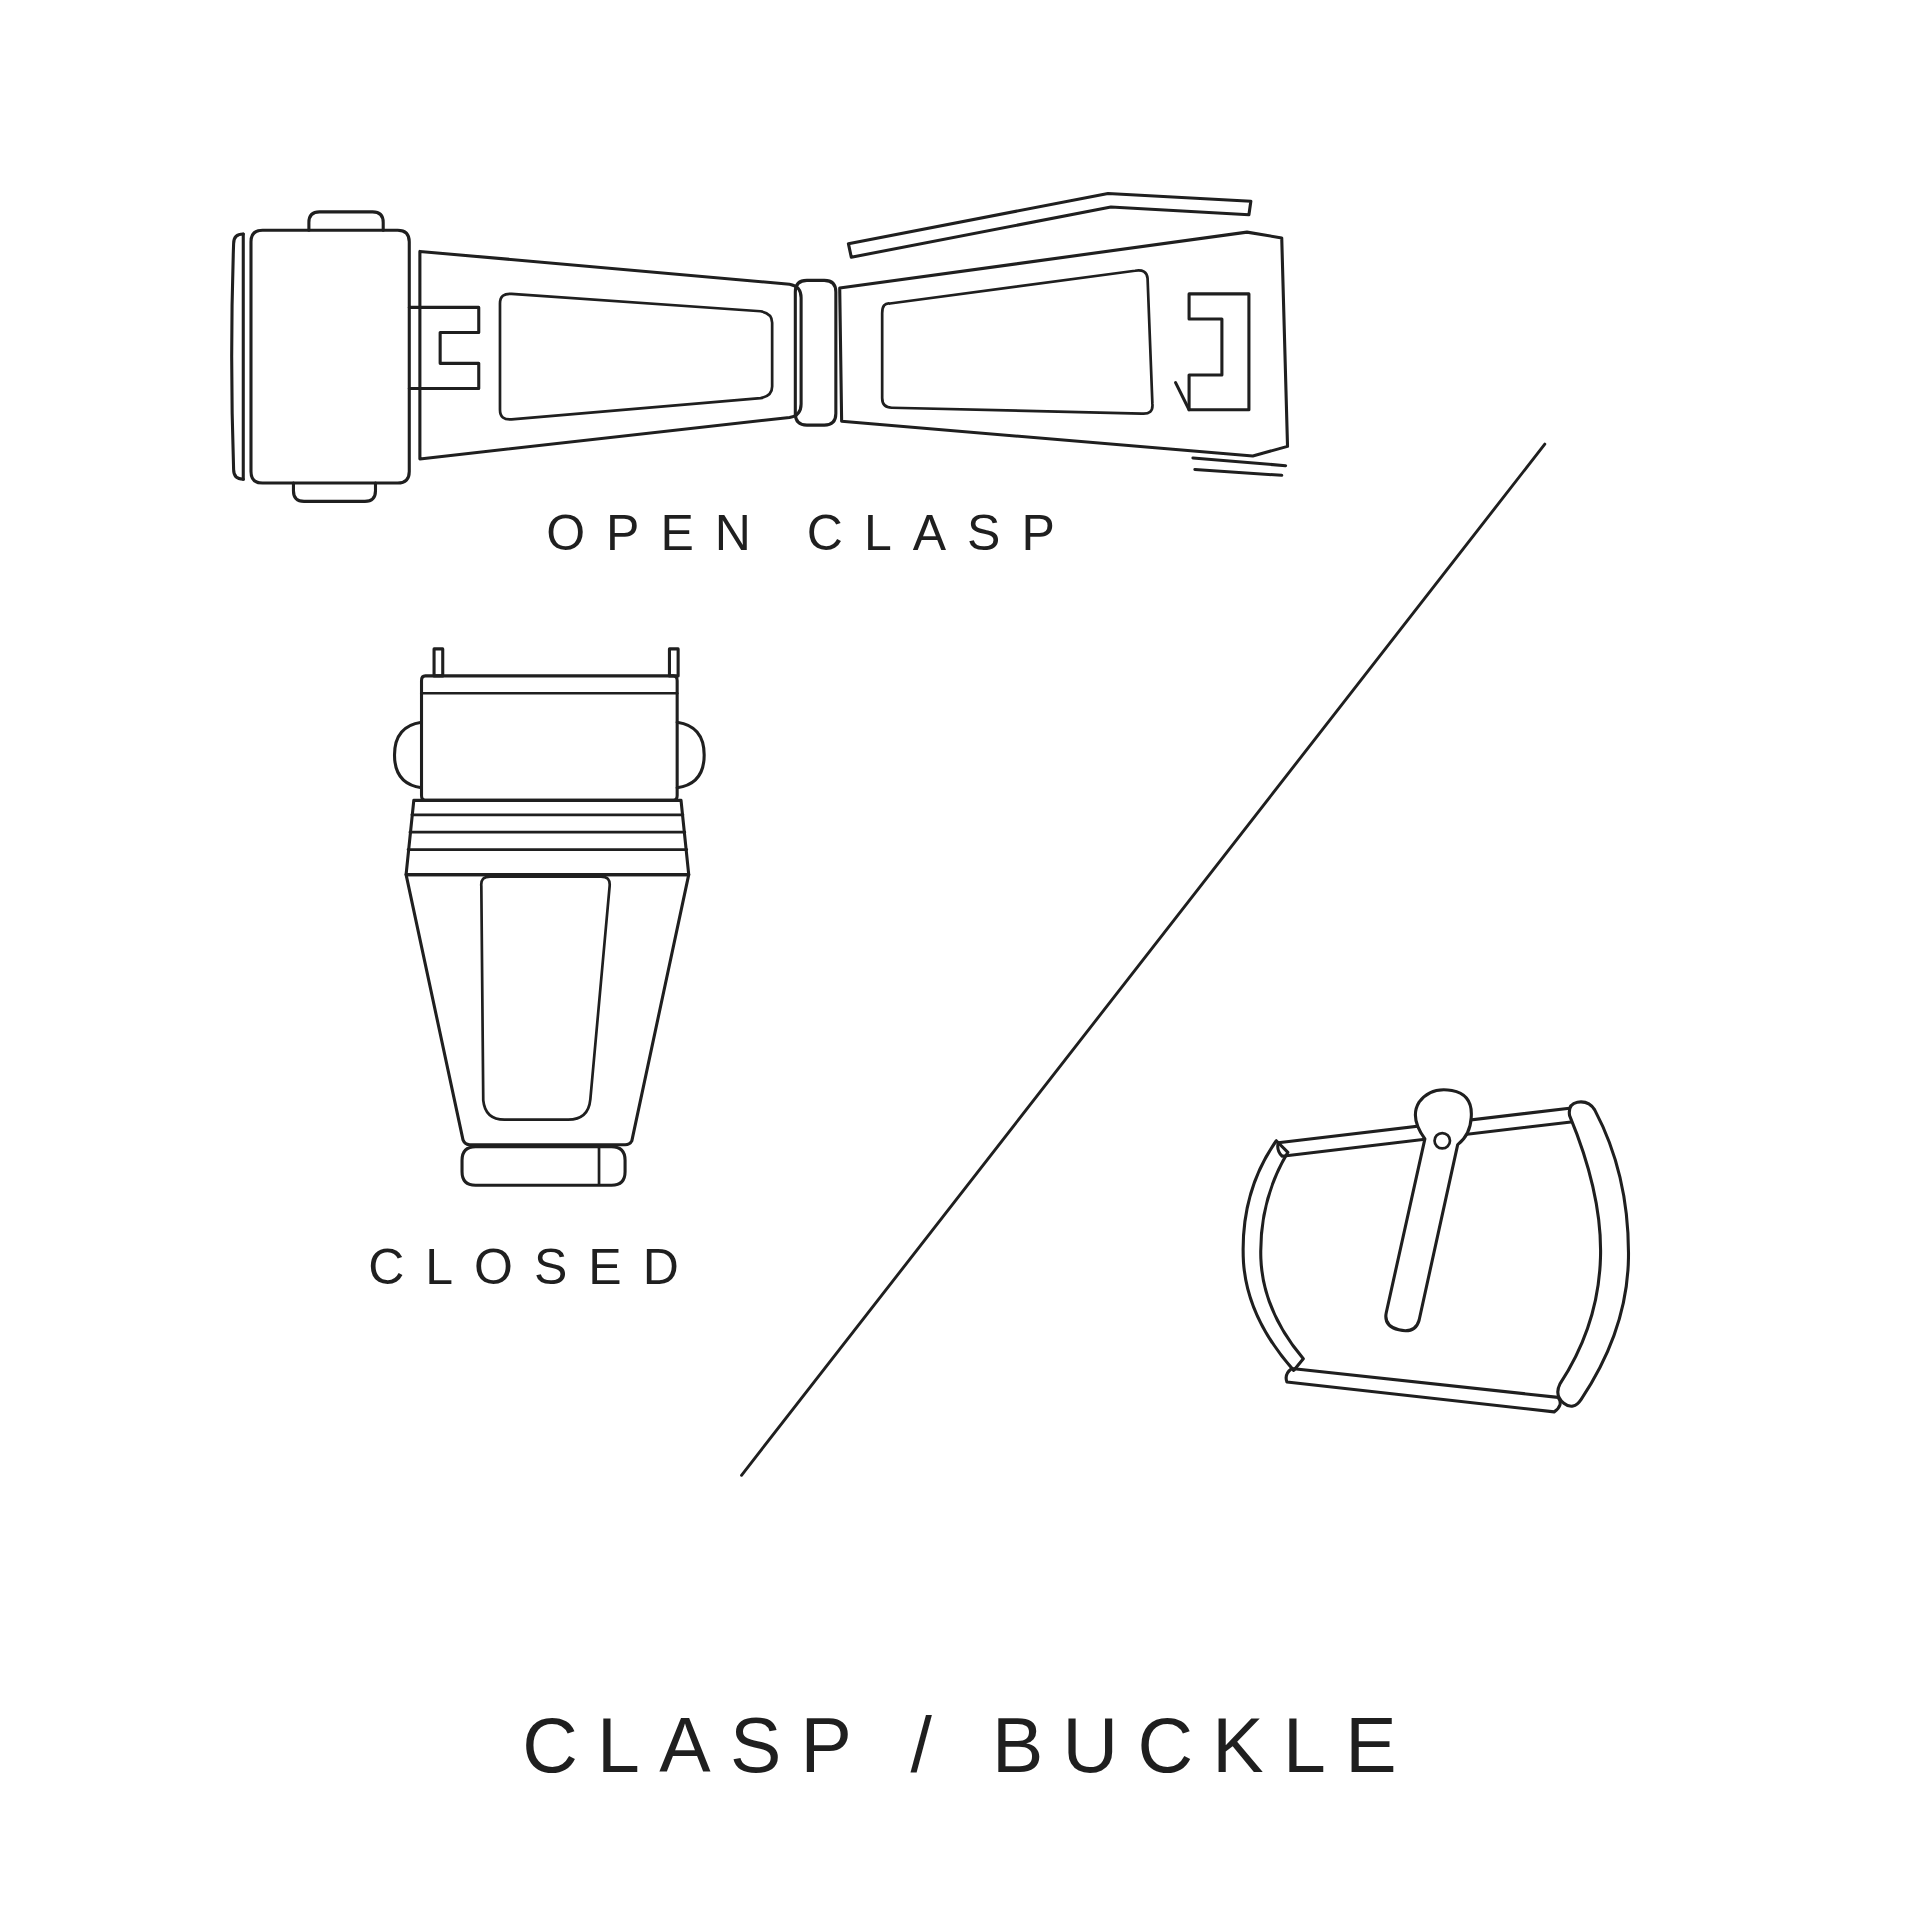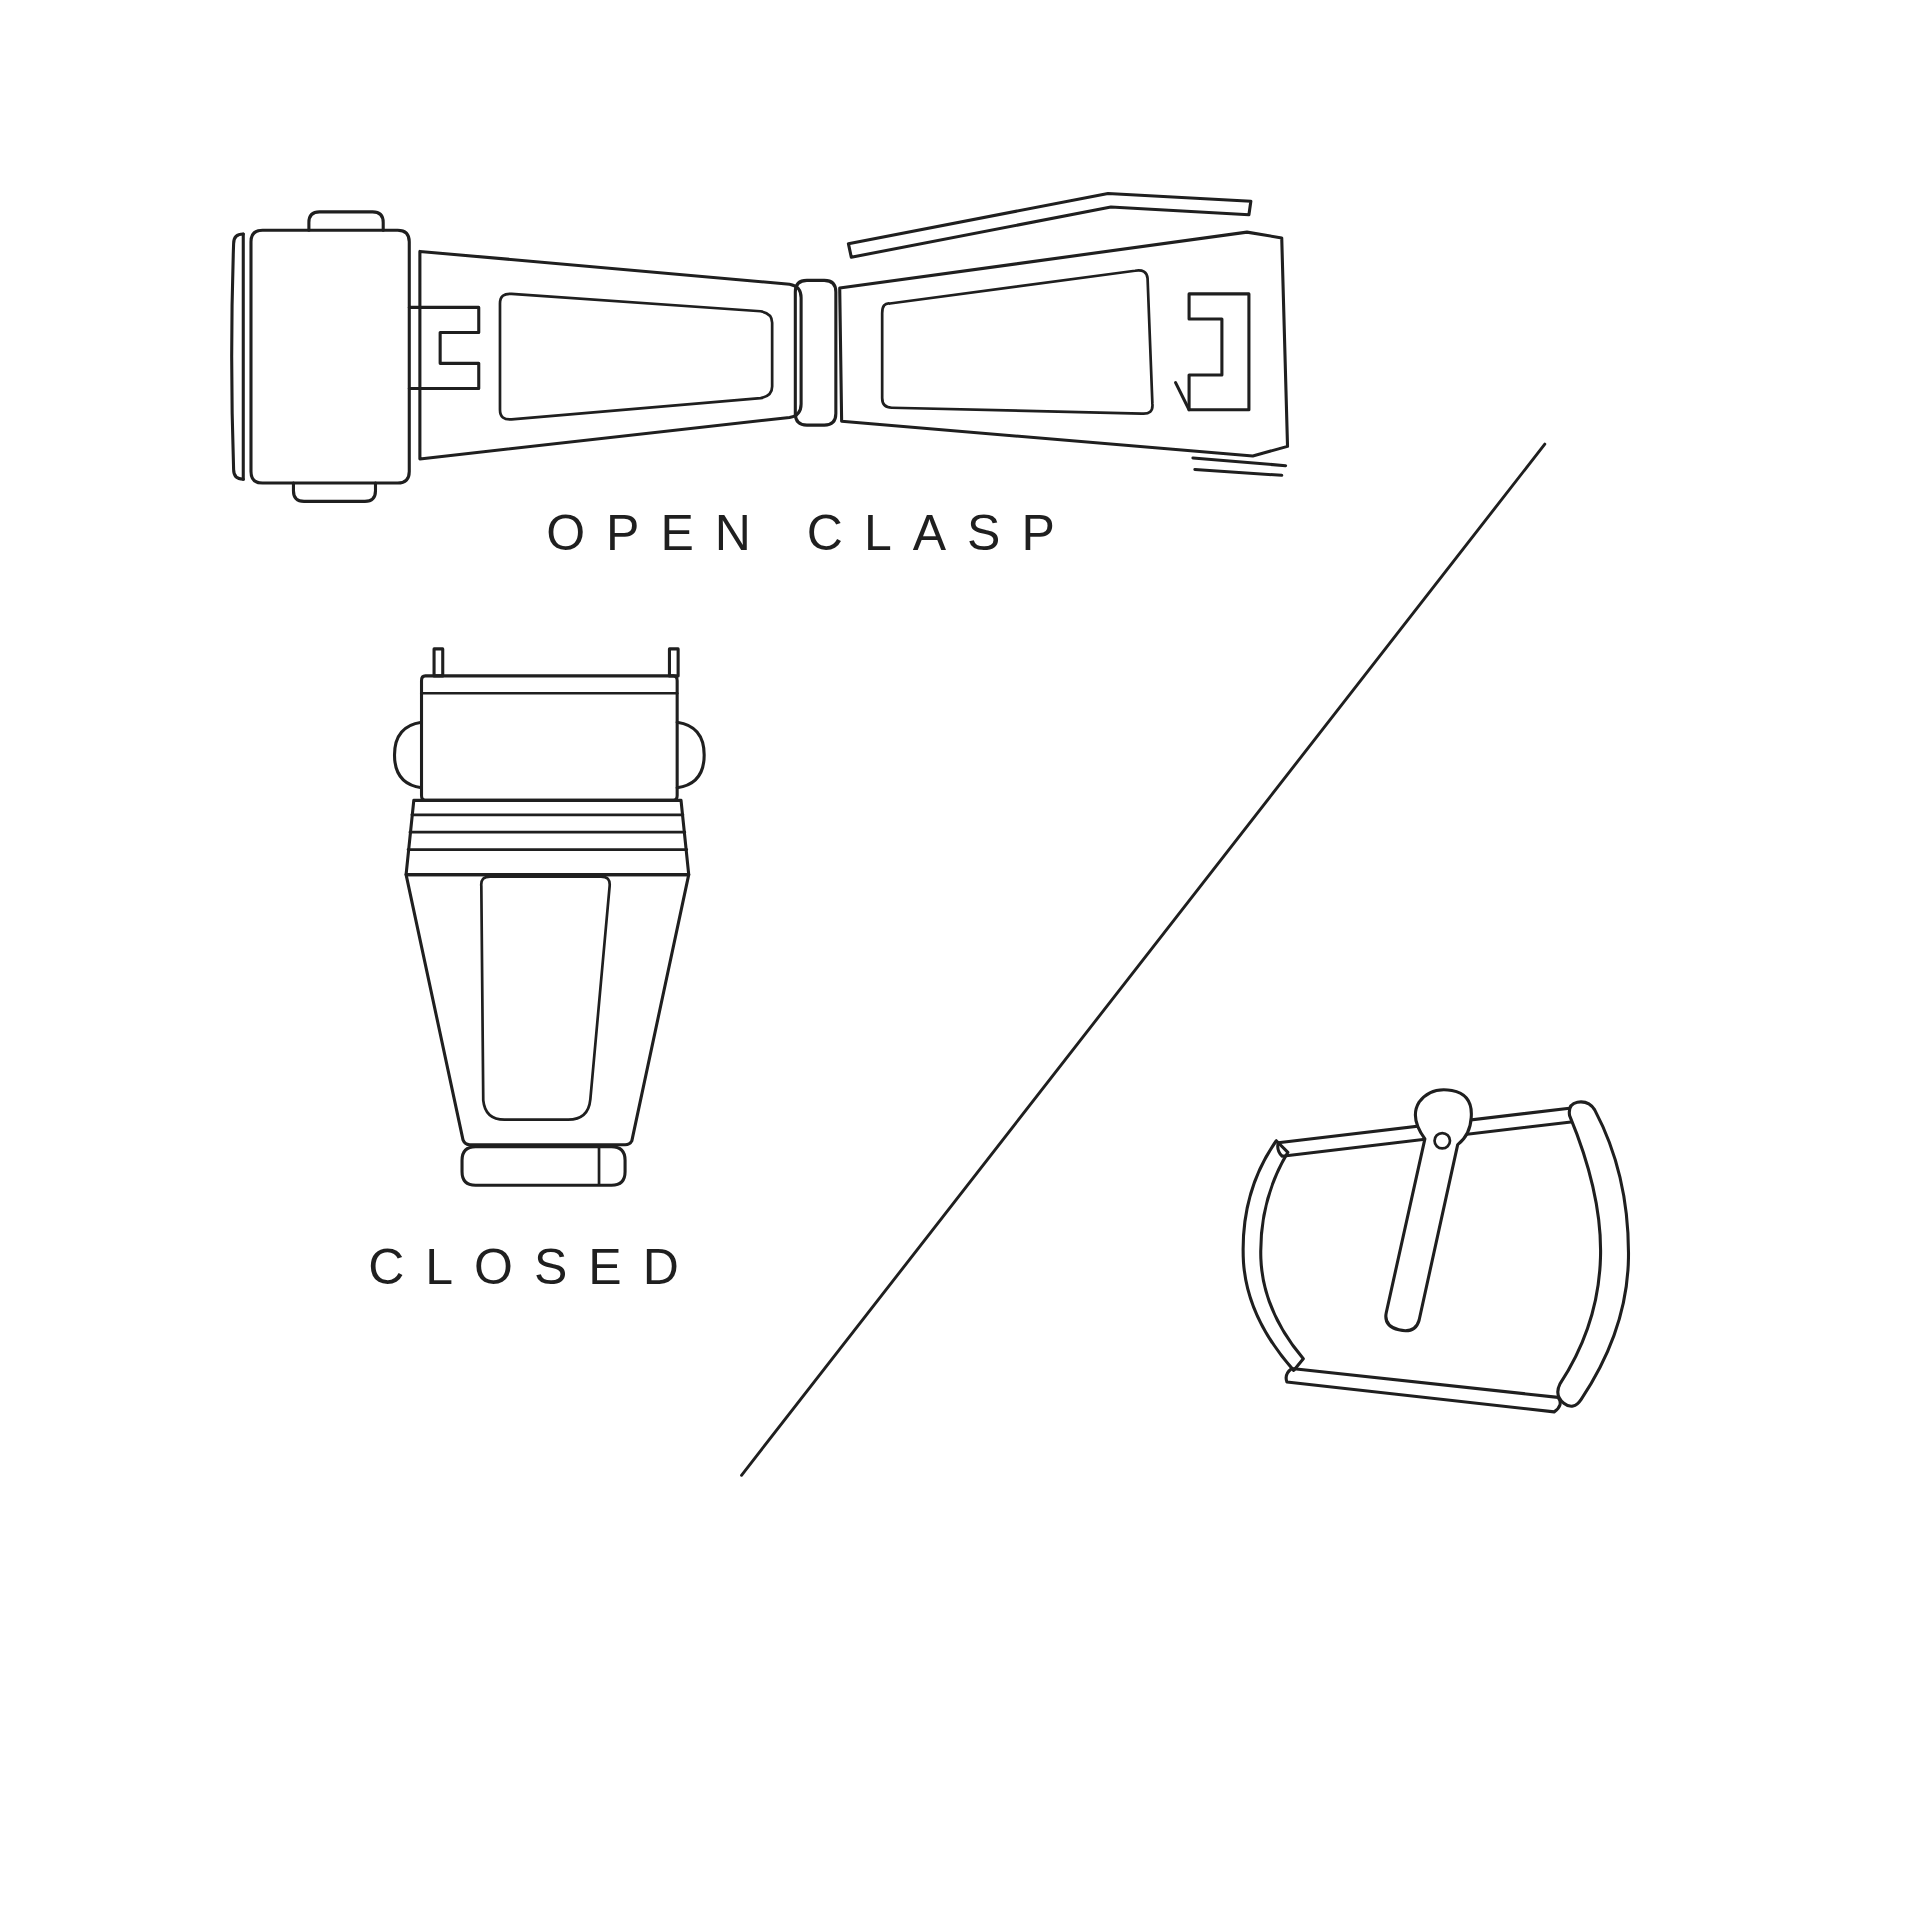--- a/index.html
+++ b/index.html
@@ -109,15 +109,16 @@
     <g>
       <path fill="#ffffff" d="M204,62 Q188,40 198,24 Q210,8 232,12 Q254,16 252,40 Q251,58 238,68 L198,250 Q194,264 177,260 Q161,256 164,242 Z"></path>
       <circle cx="222" cy="64" r="8" fill="#ffffff" stroke-width="2.8"></circle>
     </g>
   </svg>
 
   <div class="caption" style="left:811px; top:504px;">OPEN CLASP</div>
 
   <div class="caption" style="left:534px; top:1238px;">CLOSED</div>
 
+  <div class="title" style="left:969px; top:1701px;">CLASP / BUCKLE</div>
 
 </div>
 
 
 </body></html>

